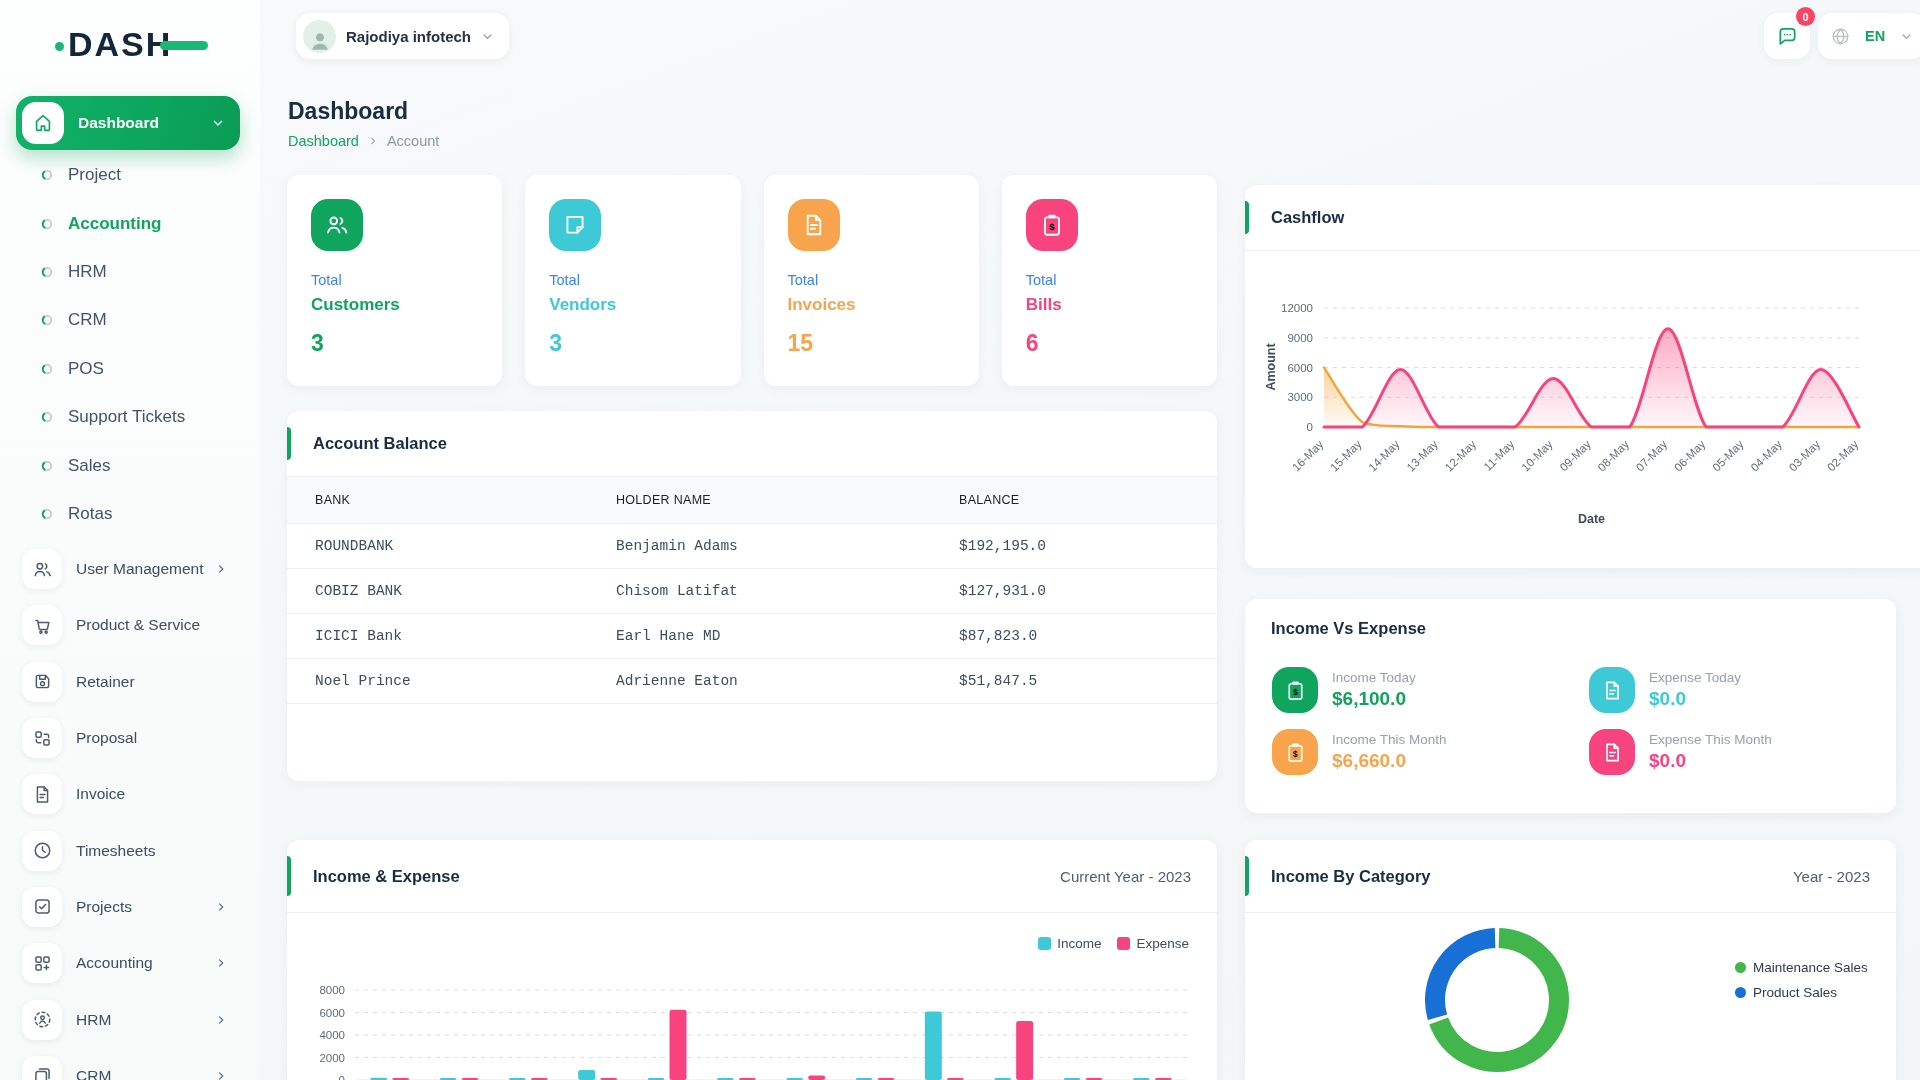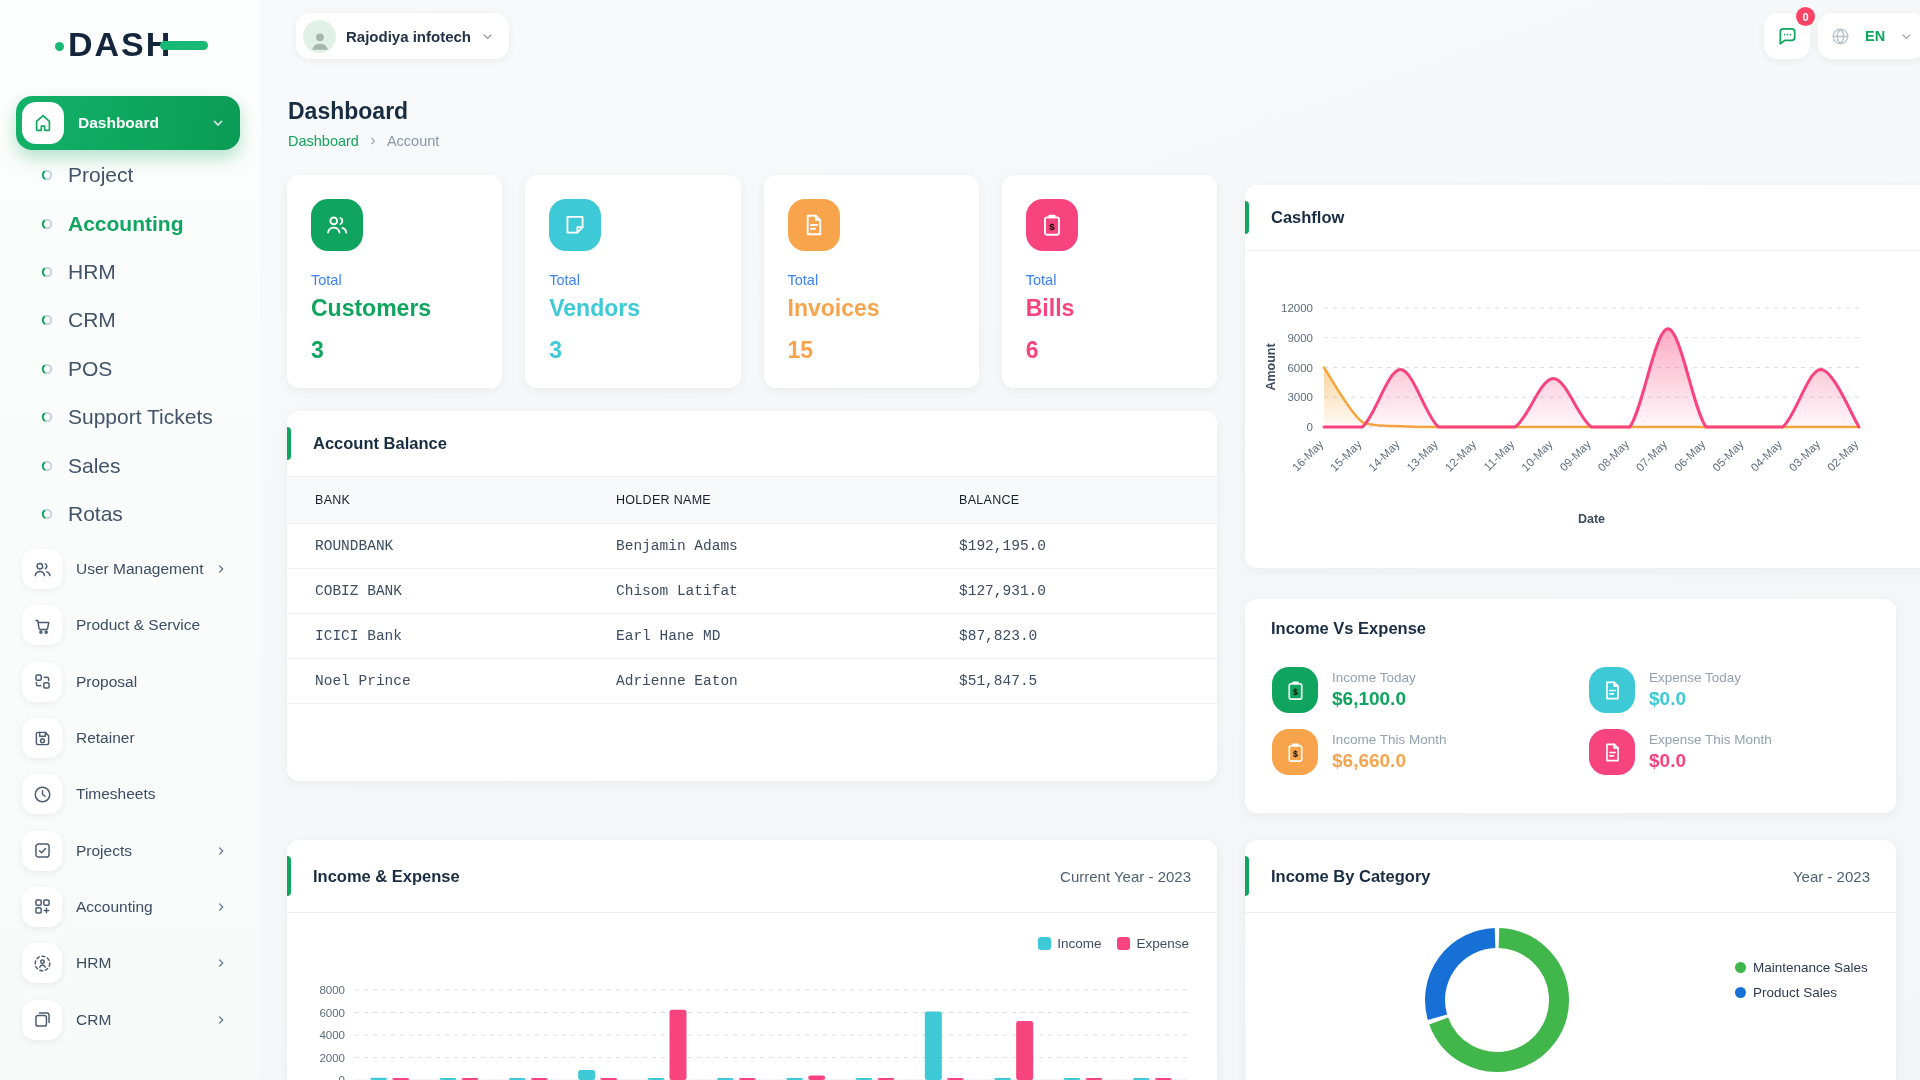--- a/index.html
+++ b/index.html
@@ -19,21 +19,21 @@
   .active-pill { position:absolute; left:16px; top:96px; width:224px; height:54px; border-radius:16px;
     background:linear-gradient(100deg,#12b268,#0a9c55); box-shadow:0 8px 18px rgba(14,160,92,.30);
     display:flex; align-items:center; padding:0 14px 0 6px; cursor:pointer; }
   .active-icon-box { width:42px; height:42px; border-radius:14px; background:#fff; display:flex;
     align-items:center; justify-content:center; margin-right:14px; }
   .active-label { flex:1; color:#fff; font-size:15.5px; font-weight:bold; }
 
   .sub-list { position:absolute; left:0; top:151px; width:260px; list-style:none; }
   .sub-list li { height:48.4px; display:flex; align-items:center; padding-left:41px; cursor:pointer; }
   .sub-list .bullet { margin-right:15px; flex:none; }
-  .sub-label { font-size:21px; color:#42536a; }
+  .sub-label { font-size:17px; color:#42536a; }
   .sub-list li.active .sub-label { color:#10A55E; font-weight:bold; }
 
   .menu-list { position:absolute; left:0; top:541px; width:260px; list-style:none; }
   .menu-list li { height:56.3px; display:flex; align-items:center; padding-left:22px; cursor:pointer; }
   .tile { width:40px; height:40px; border-radius:13px; background:#fff; box-shadow:0 2px 6px rgba(30,50,70,.07);
     display:flex; align-items:center; justify-content:center; margin-right:14px; color:#4b5c72; flex:none; }
   .menu-label { font-size:15.5px; color:#3d4e63; }
   .menu-chev { margin-left:auto; margin-right:32px; color:#5d6e83; display:flex; }
 
   
@@ -66,21 +66,21 @@
   .sec-title { font-size:16.5px; font-weight:700; color:#182c42; }
   .sec-sub { margin-left:auto; font-size:15px; color:#4e5f71; }
   .sec-head.noline { border-bottom:none;text-align:center; }
 
   .cards-row { position:absolute; left:287px; top:175px; width:930px; height:211px;
     display:grid; grid-template-columns:repeat(4,1fr); gap:23px; }
   .stat-card { background:#fff; border-radius:12px; box-shadow:0 3px 12px rgba(20,40,60,.05); padding:24px; }
   .squircle { border-radius:17px; display:flex; align-items:center; justify-content:center; }
   .stat-icon { width:52px; height:52px; margin-bottom:21px; }
   .stat-total { font-size:14.5px; color:#3b82f6; margin-bottom:7px; }
-  .stat-name { font-size:23px; font-weight:bold; margin-bottom:15px; }
+  .stat-name { font-size:17px; font-weight:bold; margin-bottom:15px; }
   .stat-value { font-size:23px; font-weight:bold; }
 
   
   .ab-table { width:100%; border-collapse:collapse; table-layout:fixed; }
   .ab-table th { background:#f8f9fb; text-align:left; font-size:12.5px; letter-spacing:.3px; color:#16202e;
     height:46px; padding-left:28px; border-bottom:1px solid #edf0f3; font-weight:normal; }
   .ab-table td { font-size:14.5px; color:#3d4c60; height:45px; padding-left:28px; border-bottom:1px solid #eef1f4;font-family:Liberation Mono, monospace; }
 
   
   .ive-grid { position:absolute; left:27px; top:68px; right:20px; display:grid;
@@ -207,37 +207,48 @@
               <path d="M4.5 6.2h2l1.6 9.1a1.5 1.5 0 0 0 1.5 1.2h6.7a1.5 1.5 0 0 0 1.5-1.2l1.4-6.6H7.1"></path>
               <circle cx="10.2" cy="19.6" r="1.2"></circle>
               <circle cx="16.2" cy="19.6" r="1.2"></circle>
             </svg>
           </span>
           <span class="menu-label">Product &amp; Service</span>
         </li>
         <li>
           <span class="tile">
             <svg width="21" height="21" viewBox="0 0 24 24" fill="none" stroke="currentColor" stroke-width="1.7" stroke-linecap="round" stroke-linejoin="round">
+              <path d="M5 6.8A1.8 1.8 0 0 1 6.8 5h8.4L19 8.8v8.4a1.8 1.8 0 0 1-1.8 1.8H6.8A1.8 1.8 0 0 1 5 17.2z"></path>
+              <path d="M8.8 5v4.4h6.4V5"></path>
+              <circle cx="12" cy="14.6" r="2.2"></circle>
+            </svg>
+          </span>
+          <span class="menu-label">Retainer</span>
+        </li>
+        <li>
+          <span class="tile">
+            <svg width="21" height="21" viewBox="0 0 24 24" fill="none" stroke="currentColor" stroke-width="1.7" stroke-linecap="round" stroke-linejoin="round">
               <rect x="4.5" y="4.5" width="6" height="6" rx="1.4"></rect>
               <rect x="13.5" y="13.5" width="6" height="6" rx="1.4"></rect>
               <path d="M14 7.2h3a2 2 0 0 1 2 2v1.8"></path>
               <path d="M10 16.8H7a2 2 0 0 1-2-2V13"></path>
             </svg>
           </span>
           <span class="menu-label">Proposal</span>
         </li>
         <li>
           <span class="tile">
             <svg width="21" height="21" viewBox="0 0 24 24" fill="none" stroke="currentColor" stroke-width="1.7" stroke-linecap="round" stroke-linejoin="round">
-              <path d="M5 6.8A1.8 1.8 0 0 1 6.8 5h8.4L19 8.8v8.4a1.8 1.8 0 0 1-1.8 1.8H6.8A1.8 1.8 0 0 1 5 17.2z"></path>
-              <path d="M8.8 5v4.4h6.4V5"></path>
-              <circle cx="12" cy="14.6" r="2.2"></circle>
-            </svg>
-          </span>
-          <span class="menu-label">Retainer</span>
+              <path d="M6.2 3.5h7.6l4 4V20.5H6.2z"></path>
+              <path d="M13.8 3.5v4h4"></path>
+              <line x1="9.2" y1="12" x2="14.8" y2="12"></line>
+              <line x1="9.2" y1="15.5" x2="13" y2="15.5"></line>
+            </svg>
+          </span>
+          <span class="menu-label">Invoice</span>
         </li>
         <li>
           <span class="tile">
             <svg width="21" height="21" viewBox="0 0 24 24" fill="none" stroke="currentColor" stroke-width="1.7" stroke-linecap="round" stroke-linejoin="round">
               <circle cx="12" cy="12" r="8.3"></circle>
               <path d="M12 7.6V12l3 2"></path>
             </svg>
           </span>
           <span class="menu-label">Timesheets</span>
         </li>

